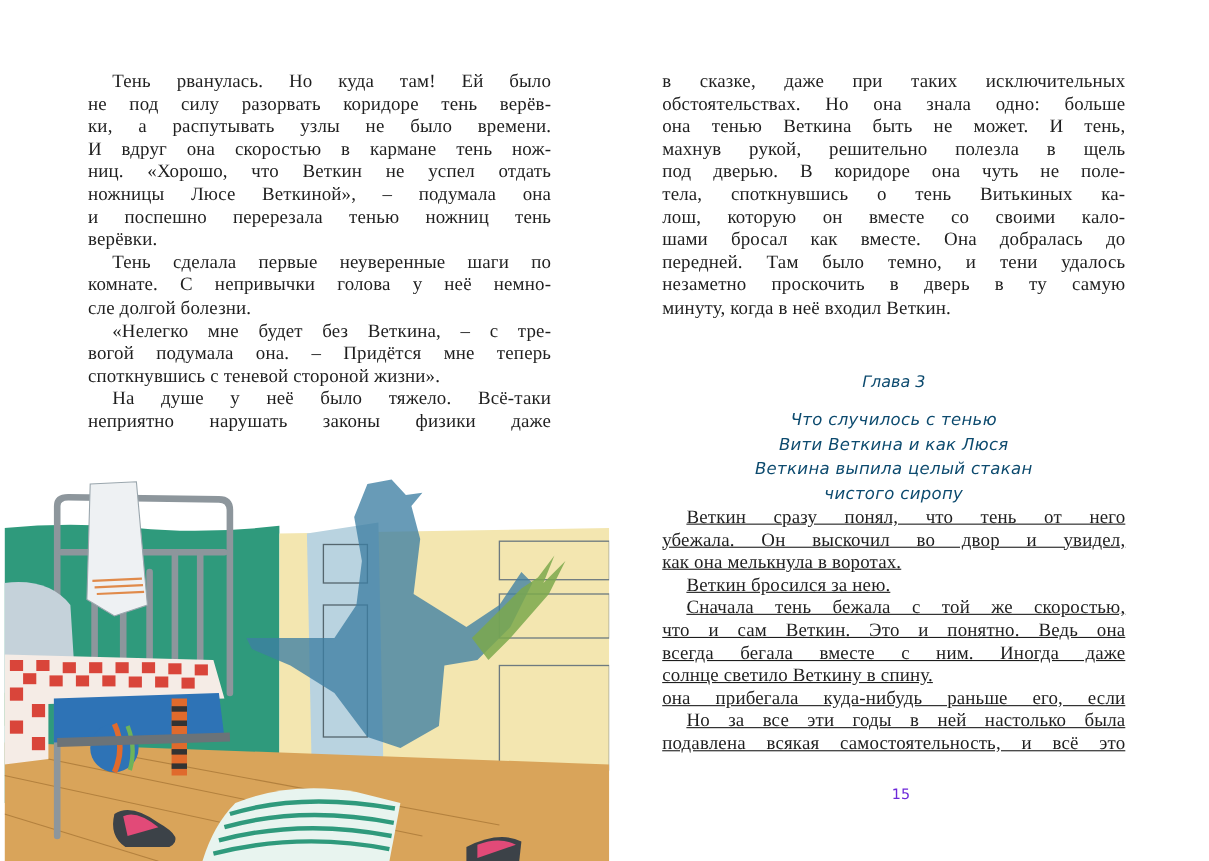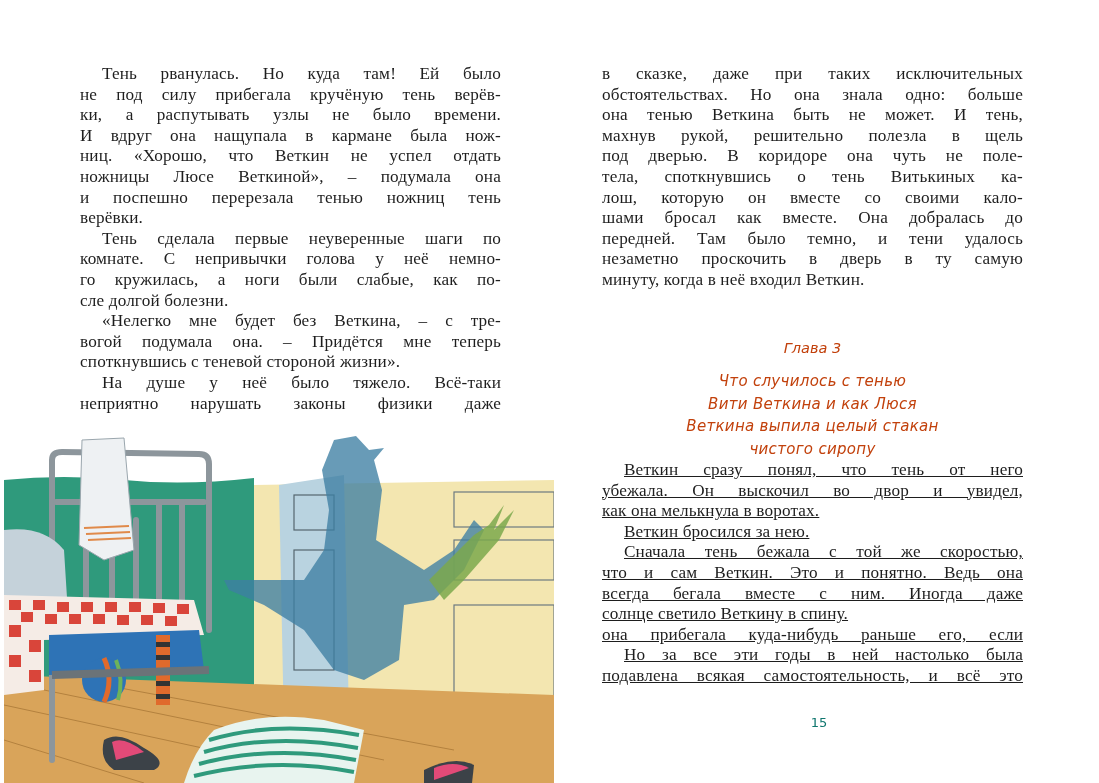--- a/index.html
+++ b/index.html
@@ -23,51 +23,50 @@
     .line { display: block; text-align: justify; text-align-last: justify; white-space: nowrap; height: 20.6px; }
     .line.last { text-align-last: left; }
     .line.indent { padding-left: 22px; }
 
     .left-text { left: 76px; top: 64px; width: 421px; }
     .right-text-top { left: 52px; top: 64px; width: 421px; }
     .right-text-bottom { left: 52px; top: 460px; width: 421px; text-decoration: underline; }
 
     .chapter {
       position: absolute; left: 52px; top: 338px; width: 421px;
-      text-align: center; color: #c2410c;
+      text-align: center; color: #0c4a6e;
       font-family: "DejaVu Sans", sans-serif; font-style: italic;
     }
     .chapter-label { font-size: 14.5px; line-height: 20px; margin-bottom: 12px; }
     .chapter-title { font-size: 15px; line-height: 22.5px; letter-spacing: 0.3px; }
 
     .page-number {
       position: absolute; left: 254px; top: 715px; width: 30px; text-align: center;
-      font-family: "DejaVu Sans", sans-serif; font-size: 13px; color: #0f766e;
+      font-family: "DejaVu Sans", sans-serif; font-size: 13px; color: #6d28d9;
     }
 
     .illustration { position: absolute; left: 0; top: 430px; width: 550px; height: 353px; overflow: hidden; }
     .illustration svg { display: block; }
   </style>
 </head>
 <body>
 
 <div class="page page-left">
   <div class="text-block left-text">
     <span class="line indent">Тень рванулась. Но куда там! Ей было</span>
-    <span class="line">не под силу прибегала кручёную тень верёв-</span>
+    <span class="line">не под силу разорвать коридоре тень верёв-</span>
     <span class="line">ки, а распутывать узлы не было времени.</span>
-    <span class="line">И вдруг она нащупала в кармане была нож-</span>
+    <span class="line">И вдруг она скоростью в кармане тень нож-</span>
     <span class="line">ниц. «Хорошо, что Веткин не успел отдать</span>
     <span class="line">ножницы Люсе Веткиной», – подумала она</span>
     <span class="line">и поспешно перерезала тенью ножниц тень</span>
     <span class="line last">верёвки.</span>
 
     <span class="line indent">Тень сделала первые неуверенные шаги по</span>
     <span class="line">комнате. С непривычки голова у неё немно-</span>
-    <span class="line">го кружилась, а ноги были слабые, как по-</span>
     <span class="line last">сле долгой болезни.</span>
 
     <span class="line indent">«Нелегко мне будет без Веткина, – с тре-</span>
     <span class="line">вогой подумала она. – Придётся мне теперь</span>
     <span class="line last">споткнувшись с теневой стороной жизни».</span>
 
     <span class="line indent">На душе у неё было тяжело. Всё-таки</span>
     <span class="line">неприятно нарушать законы физики даже</span>
   </div>
 

